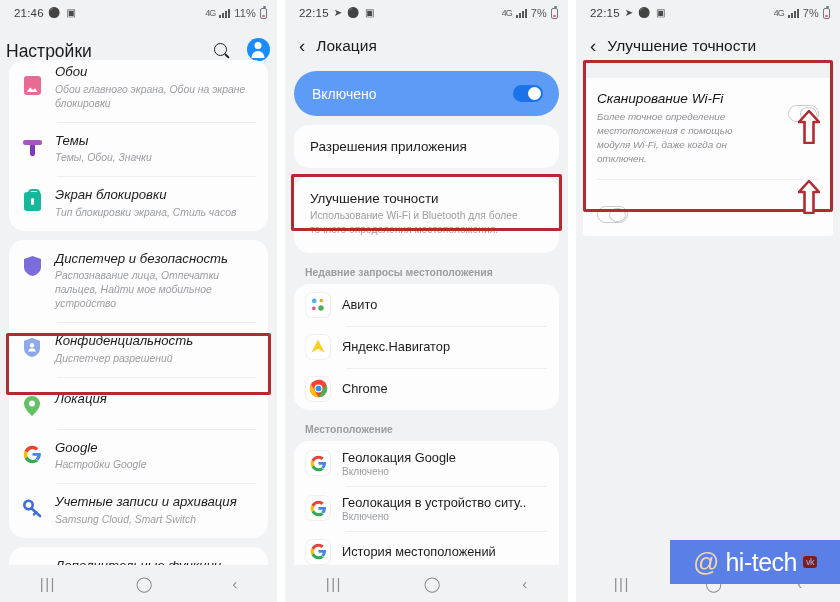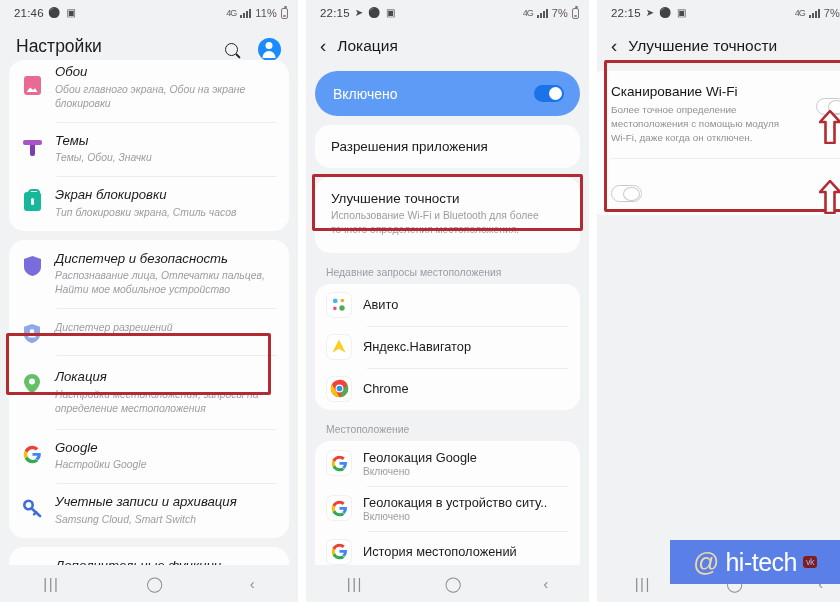--- a/index.html
+++ b/index.html
@@ -6,21 +6,21 @@
   html, body {
     width: 840px; height: 602px;
     background: #ffffff;
     font-family: "Liberation Sans", sans-serif;
     overflow: hidden;
   }
   .stage { position: relative; width: 840px; height: 602px; display: flex; background:#ffffff; }
 
   
   .phone { position: relative; height: 602px; background: #f1f2f4; overflow: hidden; flex: 0 0 auto; }
-  .phone.p1 { width: 298px; }
+  .phone.p1 { width: 277px; }
   .gap { width: 8px; flex: 0 0 auto; background:#ffffff; height:602px; }
   .phone.p2 { width: 283px; }
   .phone.p3 { width: 264px; }
 
   
   .statusbar {
     height: 26px; display: flex; align-items: center;
     padding: 0 10px 0 14px; font-size: 11.5px; color: #3b3b3b;
     letter-spacing: .2px;
   }
@@ -32,21 +32,21 @@
   .sig i:nth-child(1){left:0;height:3px}
   .sig i:nth-child(2){left:3px;height:5px}
   .sig i:nth-child(3){left:6px;height:7px}
   .sig i:nth-child(4){left:9px;height:9px}
   .batt { display:inline-block; width:7px; height:11px; border:1.2px solid #77797d; border-radius:2px; position:relative; }
   .batt:before{content:"";position:absolute;top:-3px;left:1.6px;width:3px;height:2px;background:#77797d;border-radius:1px;}
   .batt i{position:absolute;left:.7px;right:.7px;bottom:.7px;height:22%;background:#e06b6b;border-radius:1px;}
   .netico{font-size:9px;color:#5a5d61;letter-spacing:-1px}
 
   
-  .appbar { display:flex; align-items:flex-start; padding: 10px 16px 14px; gap: 12px; }
+  .appbar { display:flex; align-items:flex-end; padding: 10px 6px 14px; gap: 12px; }
   .appbar .title { font-size: 17.5px; color:#1c1c1e; font-weight:400; }
   .appbar .spacer { margin-left:auto; }
   .icon-btn { width: 26px; height:26px; display:flex; align-items:center; justify-content:center; cursor:pointer; }
   .search-ico { width:13px; height:13px; border:1.7px solid #222; border-radius:50%; position:relative; }
   .search-ico:after { content:""; position:absolute; width:1.8px; height:6px; background:#222; right:-2px; bottom:-4px; transform:rotate(-45deg); border-radius:1px;}
   .avatar { width:23px; height:23px; border-radius:50%; background:#1a8cff; position:relative; }
   .avatar:before{content:"";position:absolute;left:50%;top:4.5px;transform:translateX(-50%);width:7px;height:7px;border-radius:50%;background:#fff;}
   .avatar:after{content:"";position:absolute;left:50%;bottom:2.5px;transform:translateX(-50%);width:13px;height:7px;border-radius:7px 7px 0 0;background:#fff;}
   .backchev { font-size:19px; color:#1f1f1f; line-height:1; font-weight:300; }
   .appbar2 { display:flex; align-items:center; gap:11px; padding:10px 14px 16px; }
@@ -83,30 +83,30 @@
   .bigtoggle {
     margin: 0 9px 9px; height: 45px; border-radius: 23px; background: var(--accent,#5e9bf6);
     display:flex; align-items:center; padding: 0 16px 0 18px; cursor:pointer;
   }
   .bigtoggle .lbl { color:#fff; font-size:14px; flex:1; }
   .sw { width:30px; height:17px; border-radius:9px; background:#1a73e8; position:relative; flex:0 0 30px; }
   .sw i { position:absolute; top:1.6px; right:1.6px; width:13.5px; height:13.5px; border-radius:50%; background:#fff; }
   .plainrow { margin: 0 9px 9px; background:#fdfdfd; border-radius:15px; padding:14px 16px; cursor:pointer; }
   .plainrow .t { font-size:13.4px; color:#1b1b1d; }
   .plainrow .s { font-size:10.3px; color:#9b9da1; line-height:1.35; margin-top:3px; }
-  .secthead { font-size:10.4px; color:#9b9da1; padding: 5px 0 6px 20px; }
+  .secthead { font-size:10.4px; color:#9b9da1; padding: 5px 0 6px 20px; font-weight: bold; }
   .approw { display:flex; align-items:center; gap:12px; padding:9px 12px; position:relative; }
   .approw + .approw:before{content:"";position:absolute;top:0;left:52px;right:12px;height:1px;background:#eceded;}
   .approw .ai { width:24px; height:24px; flex:0 0 24px; border-radius:6px; display:flex;align-items:center;justify-content:center; background:#fff; box-shadow:0 0 0 1px #f0f0f0; overflow:hidden;}
   .approw .at { font-size:12.8px; color:#1b1b1d; }
   .approw .as { font-size:10.2px; color:#9b9da1; margin-top:1px; }
   .approw .tcol{flex:1;min-width:0}
 
   
-  .p3card { background:#fdfdfd; border-radius:4px; margin:0; }
+  .p3card { background:#fdfdfd; border-radius:4px; margin:7px;font-style:italic; }
   .toggrow { display:flex; gap:10px; padding:13px 14px 13px 14px; align-items:flex-start; position:relative; }
   .toggrow + .toggrow:before{content:"";position:absolute;top:0;left:14px;right:14px;height:1px;background:#ededee;}
   .toggrow .tt { font-size:13.6px; color:#151517; }
   .toggrow .ts { font-size:9.9px; color:#8e9094; line-height:1.42; margin-top:4px; width:92%; }
   .swoff { width:31px;height:17px;border-radius:9px;border:1.3px solid #c9cacd;background:#fff;position:relative;flex:0 0 31px;margin-top:14px;}
   .swoff i{position:absolute;top:0.6px;left:11px;width:17px;height:14.6px;border-radius:50%;border:1.3px solid #c9cacd;background:#fff;box-sizing:border-box;}
 
   
   .hl { position:absolute; border:3px solid #b32a31; border-radius:2px; pointer-events:none; }
   .arrow { position:absolute; pointer-events:none; }
@@ -215,35 +215,35 @@
           <div class="ic">
             <span class="shield">
               <svg width="16" height="19" viewBox="0 0 16 19">
                   <path d="M8 0 16 2.8v7.6c0 4.8-4.3 7.6-8 8.6C4.3 18 0 15.2 0 10.4V2.8Z" fill="#8fa9e8"></path>
                   <circle cx="8" cy="7.2" r="2.2" fill="#fff"></circle>
                   <path d="M4.2 13.6c0-2.1 1.7-3.3 3.8-3.3s3.8 1.2 3.8 3.3Z" fill="#fff"></path>
                 </svg>
             </span>
           </div>
           <div class="tx">
+            <div class="t">Конфиденциальность</div>
             <div class="s">Диспетчер разрешений</div>
           </div>
         </div>
         <div class="row" style="padding-top:14px;padding-bottom:13px">
           <div class="ic">
             <span class="ic-pin">
               <svg width="16" height="20" viewBox="0 0 16 20">
                   <path d="M8 0C3.6 0 0 3.5 0 7.8 0 13.3 8 20 8 20s8-6.7 8-12.2C16 3.5 12.4 0 8 0Z" fill="#62c167"></path>
                   <circle cx="8" cy="7.6" r="3" fill="#fff"></circle>
                 </svg>
             </span>
           </div>
           <div class="tx">
             <div class="t">Локация</div>
-            <div class="s">Настройки местоположения, запросы на определение местоположения</div>
           </div>
         </div>
         <div class="row">
           <div class="ic">
             <span class="gicon">
               <svg width="19" height="19" viewBox="0 0 48 48">
                   <path fill="#4285F4" d="M45 24c0-1.6-.1-2.7-.4-3.9H24v7.1h12c-.2 1.9-1.5 4.7-4.4 6.6l6.7 5.2C42.2 35.4 45 30.2 45 24z"></path>
                   <path fill="#34A853" d="M24 46c5.9 0 10.9-2 14.5-5.3l-6.9-5.3c-1.9 1.3-4.4 2.2-7.6 2.2-5.8 0-10.7-3.8-12.5-9.1l-7.1 5.5C8.1 41.1 15.4 46 24 46z"></path>
                   <path fill="#FBBC05" d="M11.5 28.5c-.5-1.4-.8-2.9-.8-4.5s.3-3.1.7-4.5l-7.1-5.5C2.8 17 2 20.4 2 24s.8 7 2.3 10z"></path>
                   <path fill="#EA4335" d="M24 10.6c4.1 0 6.9 1.8 8.5 3.3l6.2-6C34.9 4.5 29.9 2 24 2 15.4 2 8.1 6.9 4.3 14l7.2 5.5c1.8-5.3 6.7-8.9 12.5-8.9z"></path>

